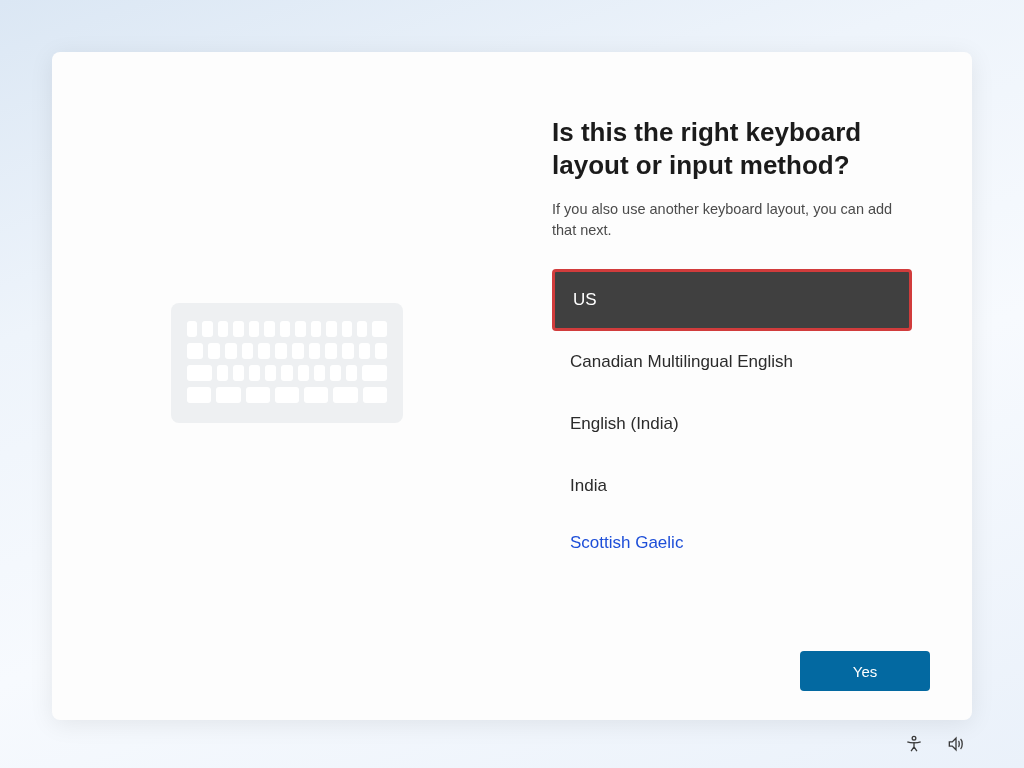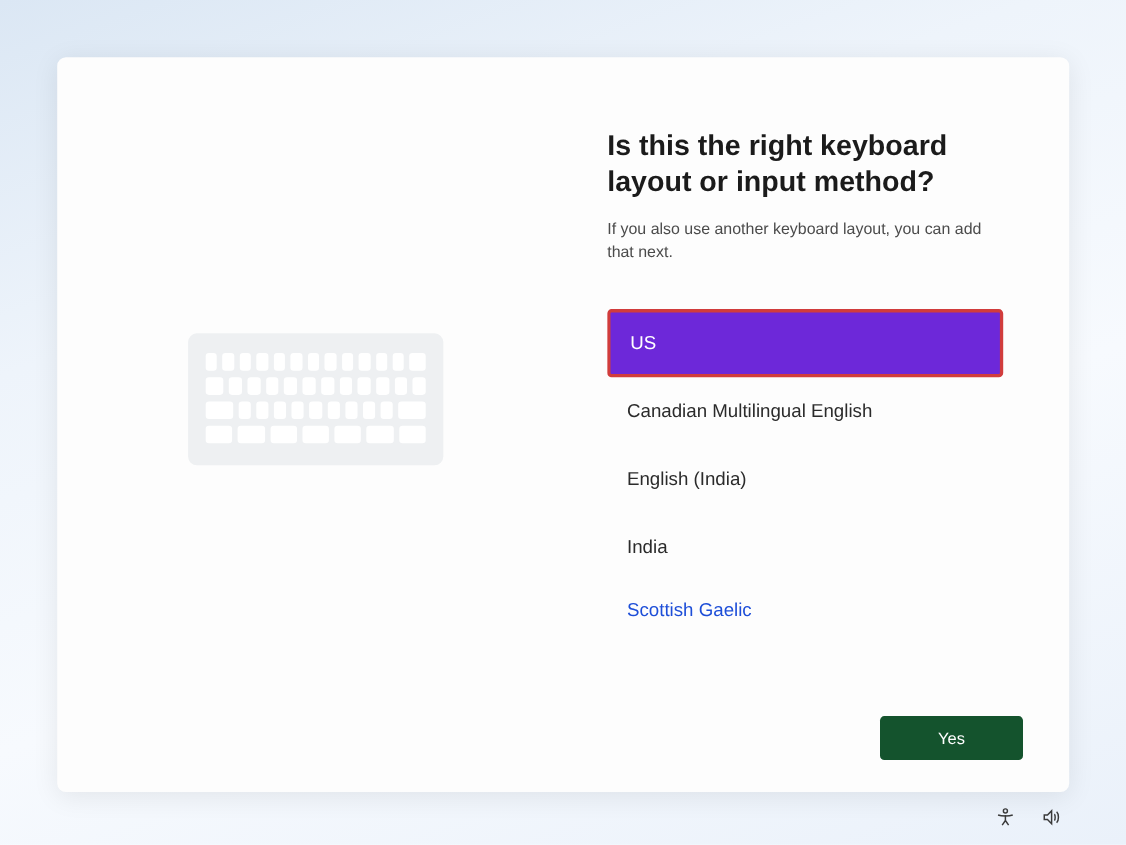--- a/index.html
+++ b/index.html
@@ -54,62 +54,62 @@
     font-size: 26px;
     font-weight: 600;
     color: #1b1b1b;
     line-height: 1.25;
     margin-bottom: 18px;
   }
   .form-subtitle {
     font-size: 14.5px;
     color: #4b4b4b;
     line-height: 1.45;
-    margin-bottom: 40px;
+    margin-bottom: 28px;
     max-width: 360px;
   }
   .layout-list {
     flex: 1;
     overflow: hidden;
     position: relative;
   }
   .layout-item {
     height: 62px;
     display: flex;
     align-items: center;
     padding: 0 18px;
     font-size: 17px;
     color: #2b2b2b;
     border-radius: 4px;
     cursor: pointer;
     width: 360px;
   }
   .layout-item.selected {
-    background: #6d28d9;
+    background: #404040;
     color: #fff;
     border: 3px solid #d13c3c;
     height: 62px;
   }
   .layout-item.clipped {
     height: 40px;
     overflow: hidden;
     align-items: flex-start;
     padding-top: 16px;
     color: #1d4ed8;
   }
 
   .action-bar {
     height: 86px;
     display: flex;
     justify-content: flex-end;
     align-items: center;
     padding: 0 42px 12px 0;
   }
   .primary-btn {
-    background: #14532d;
+    background: #0369a1;
     color: #fff;
     border: none;
     width: 130px;
     height: 40px;
     border-radius: 4px;
     font-size: 15px;
     cursor: pointer;
   }
 
   .taskbar-icons {

